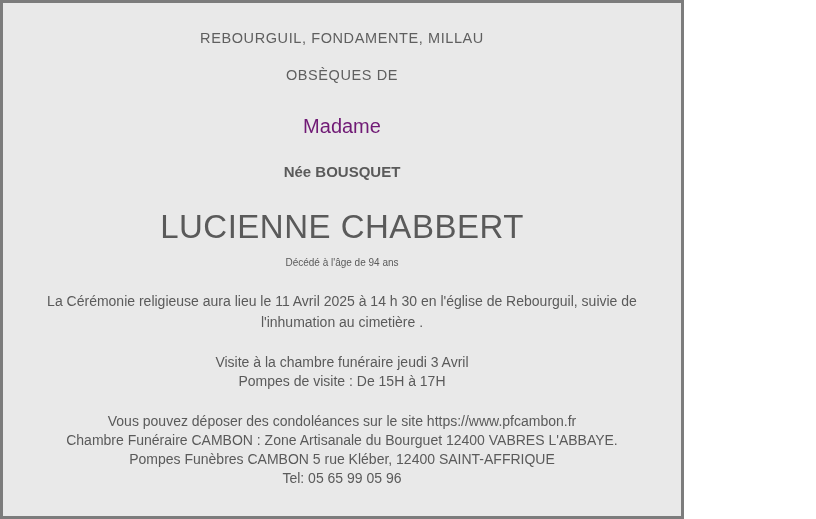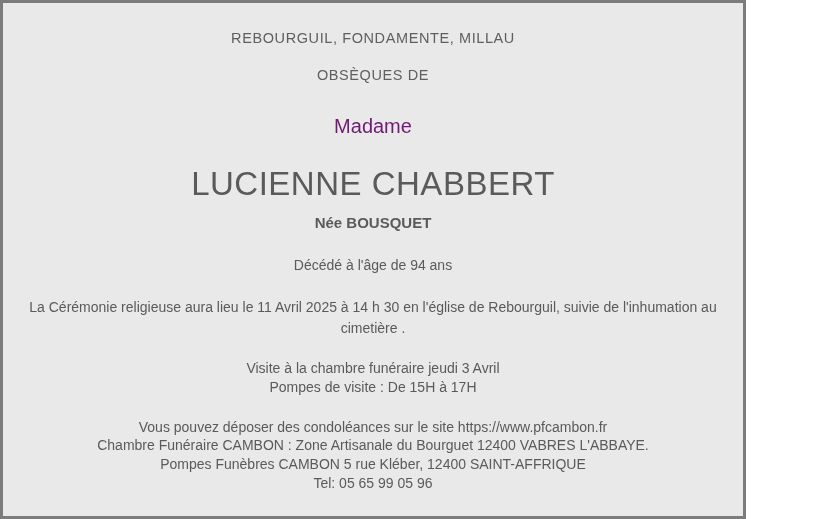--- a/index.html
+++ b/index.html
@@ -5,21 +5,21 @@
   html, body {
     margin: 0;
     padding: 0;
     background: #ffffff;
   }
   body {
     font-family: "Liberation Sans", sans-serif;
   }
   .notice {
     box-sizing: border-box;
-    width: 746px;
+    width: 684px;
     height: 519px;
     background: #e9e9e9;
     border: 3px solid #7c7c7c;
     padding: 26px 24px 12px 24px;
     color: #5a5a5a;
     text-align: center;
     display: block;
     overflow: hidden;
   }
   .line {
@@ -49,21 +49,21 @@
     color: #5a5a5a;
     margin-bottom: 6px;
   }
   .maiden {
     font-size: 15px;
     font-weight: bold;
     color: #5a5a5a;
     margin-bottom: 23px;
   }
   .age {
-    font-size: 14px;
+    font-size: 10px;
     color: #5a5a5a;
     margin-bottom: 22px;
   }
   .ceremony {
     font-size: 14px;
     color: #5a5a5a;
     margin: 0 auto 20px auto;
     max-width: 730px;
     line-height: 1.5;
   }
@@ -92,23 +92,23 @@
 <body>
 
 <div class="notice">
 
   <div class="line location">REBOURGUIL, FONDAMENTE, MILLAU</div>
 
   <div class="line obseques">OBSÈQUES DE</div>
 
   <div class="line civility">Madame</div>
 
+  <div class="line maiden">Née BOUSQUET</div>
+
   <div class="line name">LUCIENNE CHABBERT</div>
-
-  <div class="line maiden">Née BOUSQUET</div>
 
   <div class="line age">Décédé à l'âge de 94 ans</div>
 
   <div class="line ceremony">La Cérémonie religieuse aura lieu le 11 Avril 2025 à 14 h 30 en l'église de Rebourguil, suivie de l'inhumation au cimetière .</div>
 
   <div class="visit">
     <div class="line">Visite à la chambre funéraire jeudi 3 Avril</div>
     <div class="line">Pompes de visite : De 15H à 17H</div>
   </div>
 

